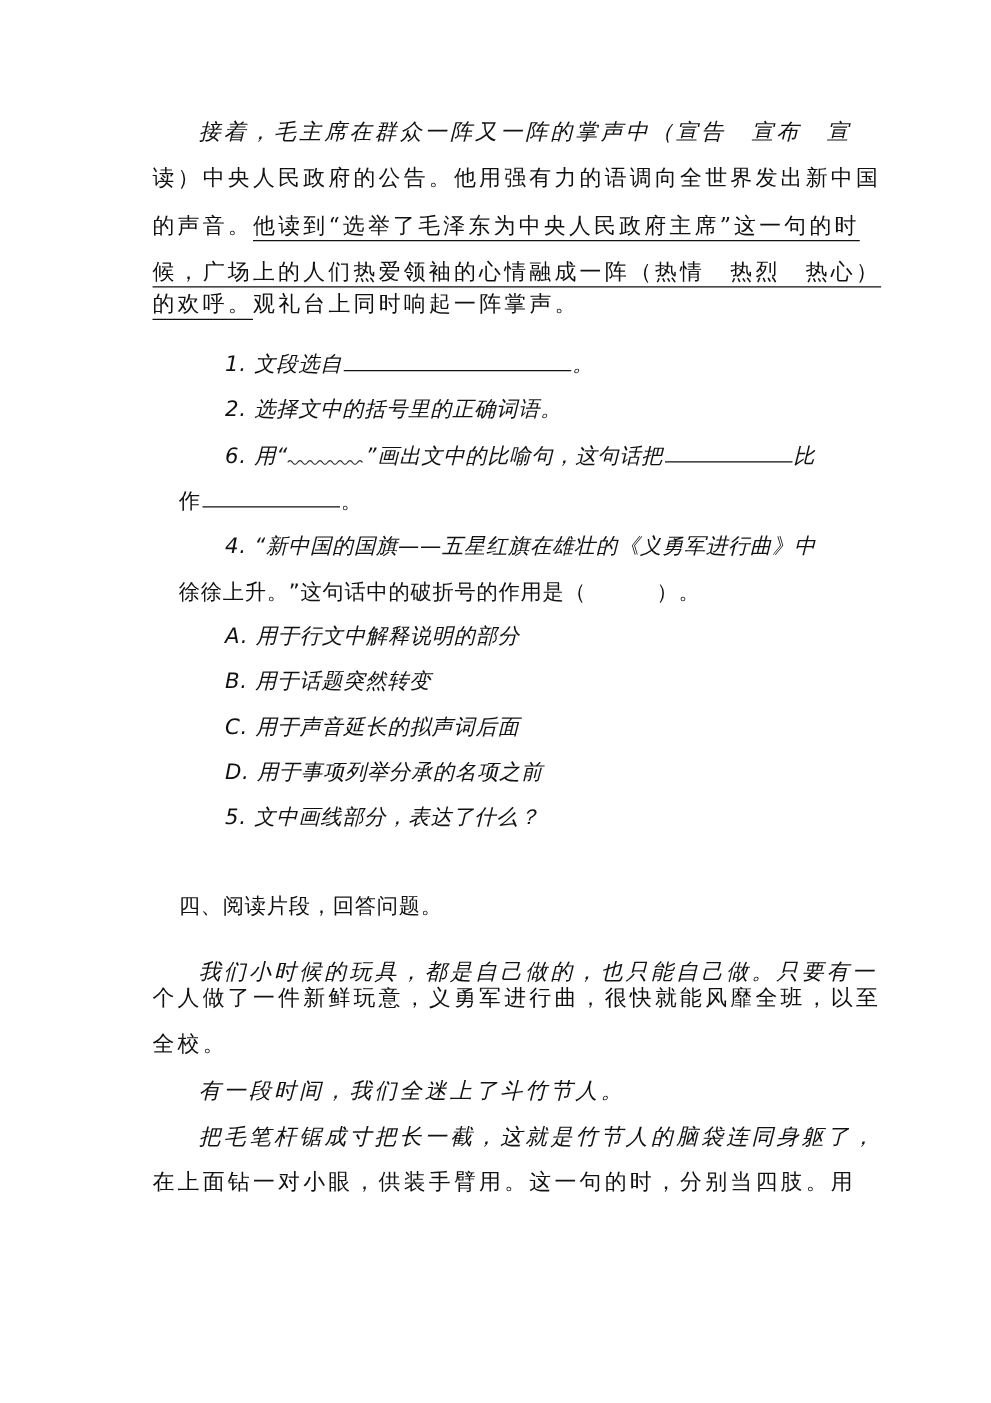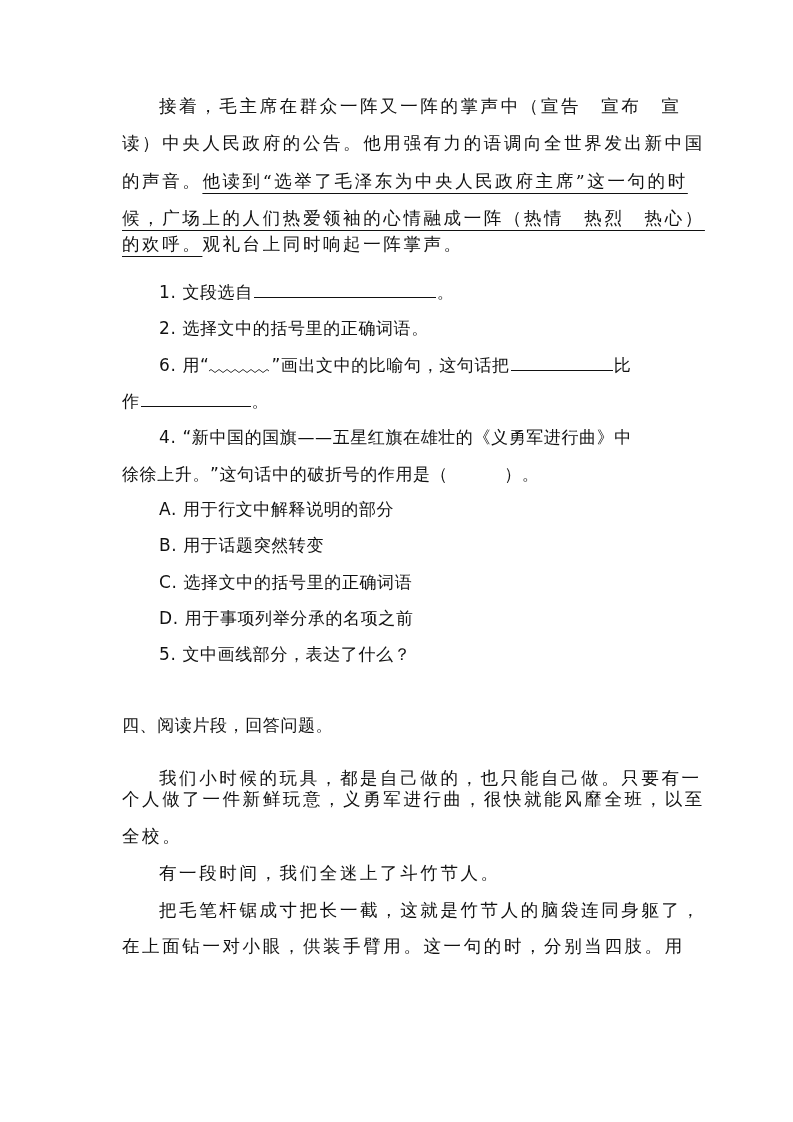--- a/index.html
+++ b/index.html
@@ -1,21 +1,21 @@
 <!DOCTYPE html>
 <html><head>
   <meta charset="utf-8">
   <style>
     html, body { margin: 0; padding: 0; background: #ffffff; }
     body { width: 793px; height: 1122px; position: relative; overflow: hidden;
            font-family: "DejaVu Serif", "Liberation Serif", serif; color: #111; }
     .page { position: absolute; left: 122px; top: 0; width: 545px; }
     .line { position: absolute; left: 0; white-space: nowrap; font-size: 17.5px; letter-spacing: 2.6px; line-height: 24px; }
-    .sans { font-family: "DejaVu Sans", "Liberation Sans", sans-serif; letter-spacing: 0.6px; font-size: 17px; }
-    .indent { padding-left: 37px; }
+    .sans { font-family: "DejaVu Sans", "Liberation Sans", sans-serif; letter-spacing: 0.6px; font-size: 17px; margin-left: 21px; }
+    .indent { padding-left: 37px; font-style: italic; }
     .ul { text-decoration: underline; text-decoration-thickness: 1px; text-underline-offset: 6px; }
     .blank { display: inline-block; border-bottom: 1px solid #111; vertical-align: baseline; height: 16px; margin: 0 1px; }
     .wavy { display: inline-block; width: 62px; height: 16px; vertical-align: baseline; position: relative; }
     .wavy svg { position: absolute; left: 0; bottom: -3px; }
     .paren-gap { display: inline-block; width: 56px; }
   </style>
 </head>
 <body>
 
 <div class="page">
@@ -56,21 +56,21 @@
   <div class="line sans" style="top:462px">
     <span>徐徐上升。”这句话中的破折号的作用是（</span><span class="paren-gap"></span><span>）。</span>
   </div>
   <div class="line indent sans" style="top:497px">
     <span>A. 用于行文中解释说明的部分</span>
   </div>
   <div class="line indent sans" style="top:533px">
     <span>B. 用于话题突然转变</span>
   </div>
   <div class="line indent sans" style="top:570px">
-    <span>C. 选择文中的括号里的正确词语</span>
+    <span>C. 用于声音延长的拟声词后面</span>
   </div>
   <div class="line indent sans" style="top:606px">
     <span>D. 用于事项列举分承的名项之前</span>
   </div>
   <div class="line indent sans" style="top:642px">
     <span>5. 文中画线部分，表达了什么？</span>
   </div>
 
   <div class="line sans" style="top:713px">
     <span>四、阅读片段，回答问题。</span>

